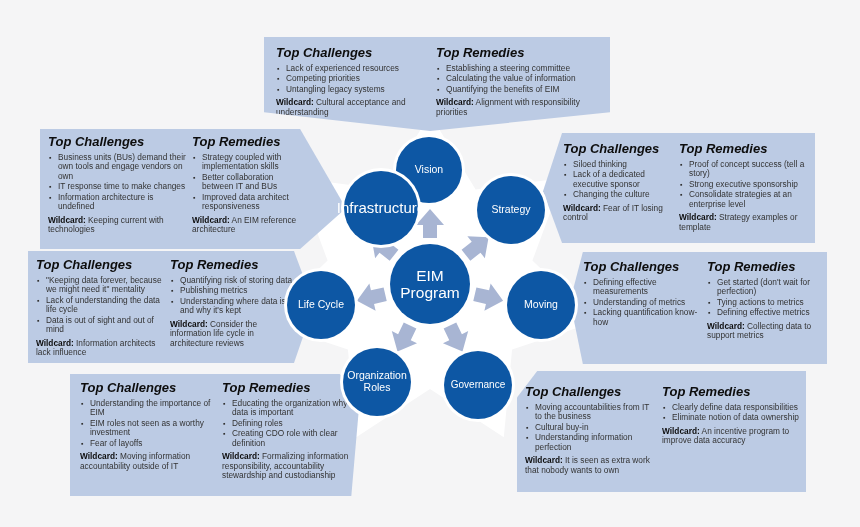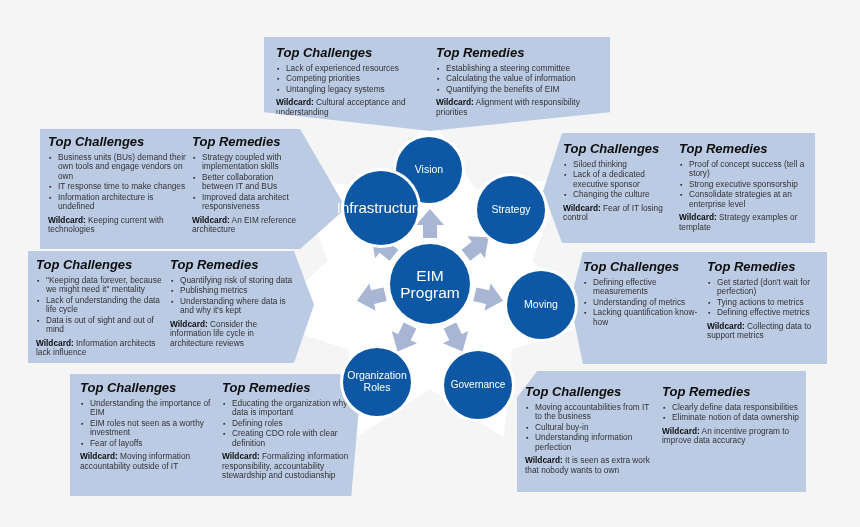--- a/index.html
+++ b/index.html
@@ -195,17 +195,20 @@
   </div>
   <div class="node sat" style="left:507px;top:271px;width:68px;height:68px;">
     <span>Moving</span>
   </div>
   <div class="node sat" style="left:444px;top:351px;width:68px;height:68px;font-size:10px;">
     <span>Governance</span>
   </div>
   <div class="node sat" style="left:343px;top:348px;width:68px;height:68px;">
     <span style="display:inline-block;width:62px;">Organization Roles</span>
   </div>
+  <div class="node sat" style="left:287px;top:271px;width:68px;height:68px;">
+    <span>Life Cycle</span>
+  </div>
   <div class="node sat" style="left:309px;top:171px;width:74px;height:74px;font-size:15px;margin-left:35px;">
     <span>Infrastructure</span>
   </div>
 
 </div>
 
 </body></html>

